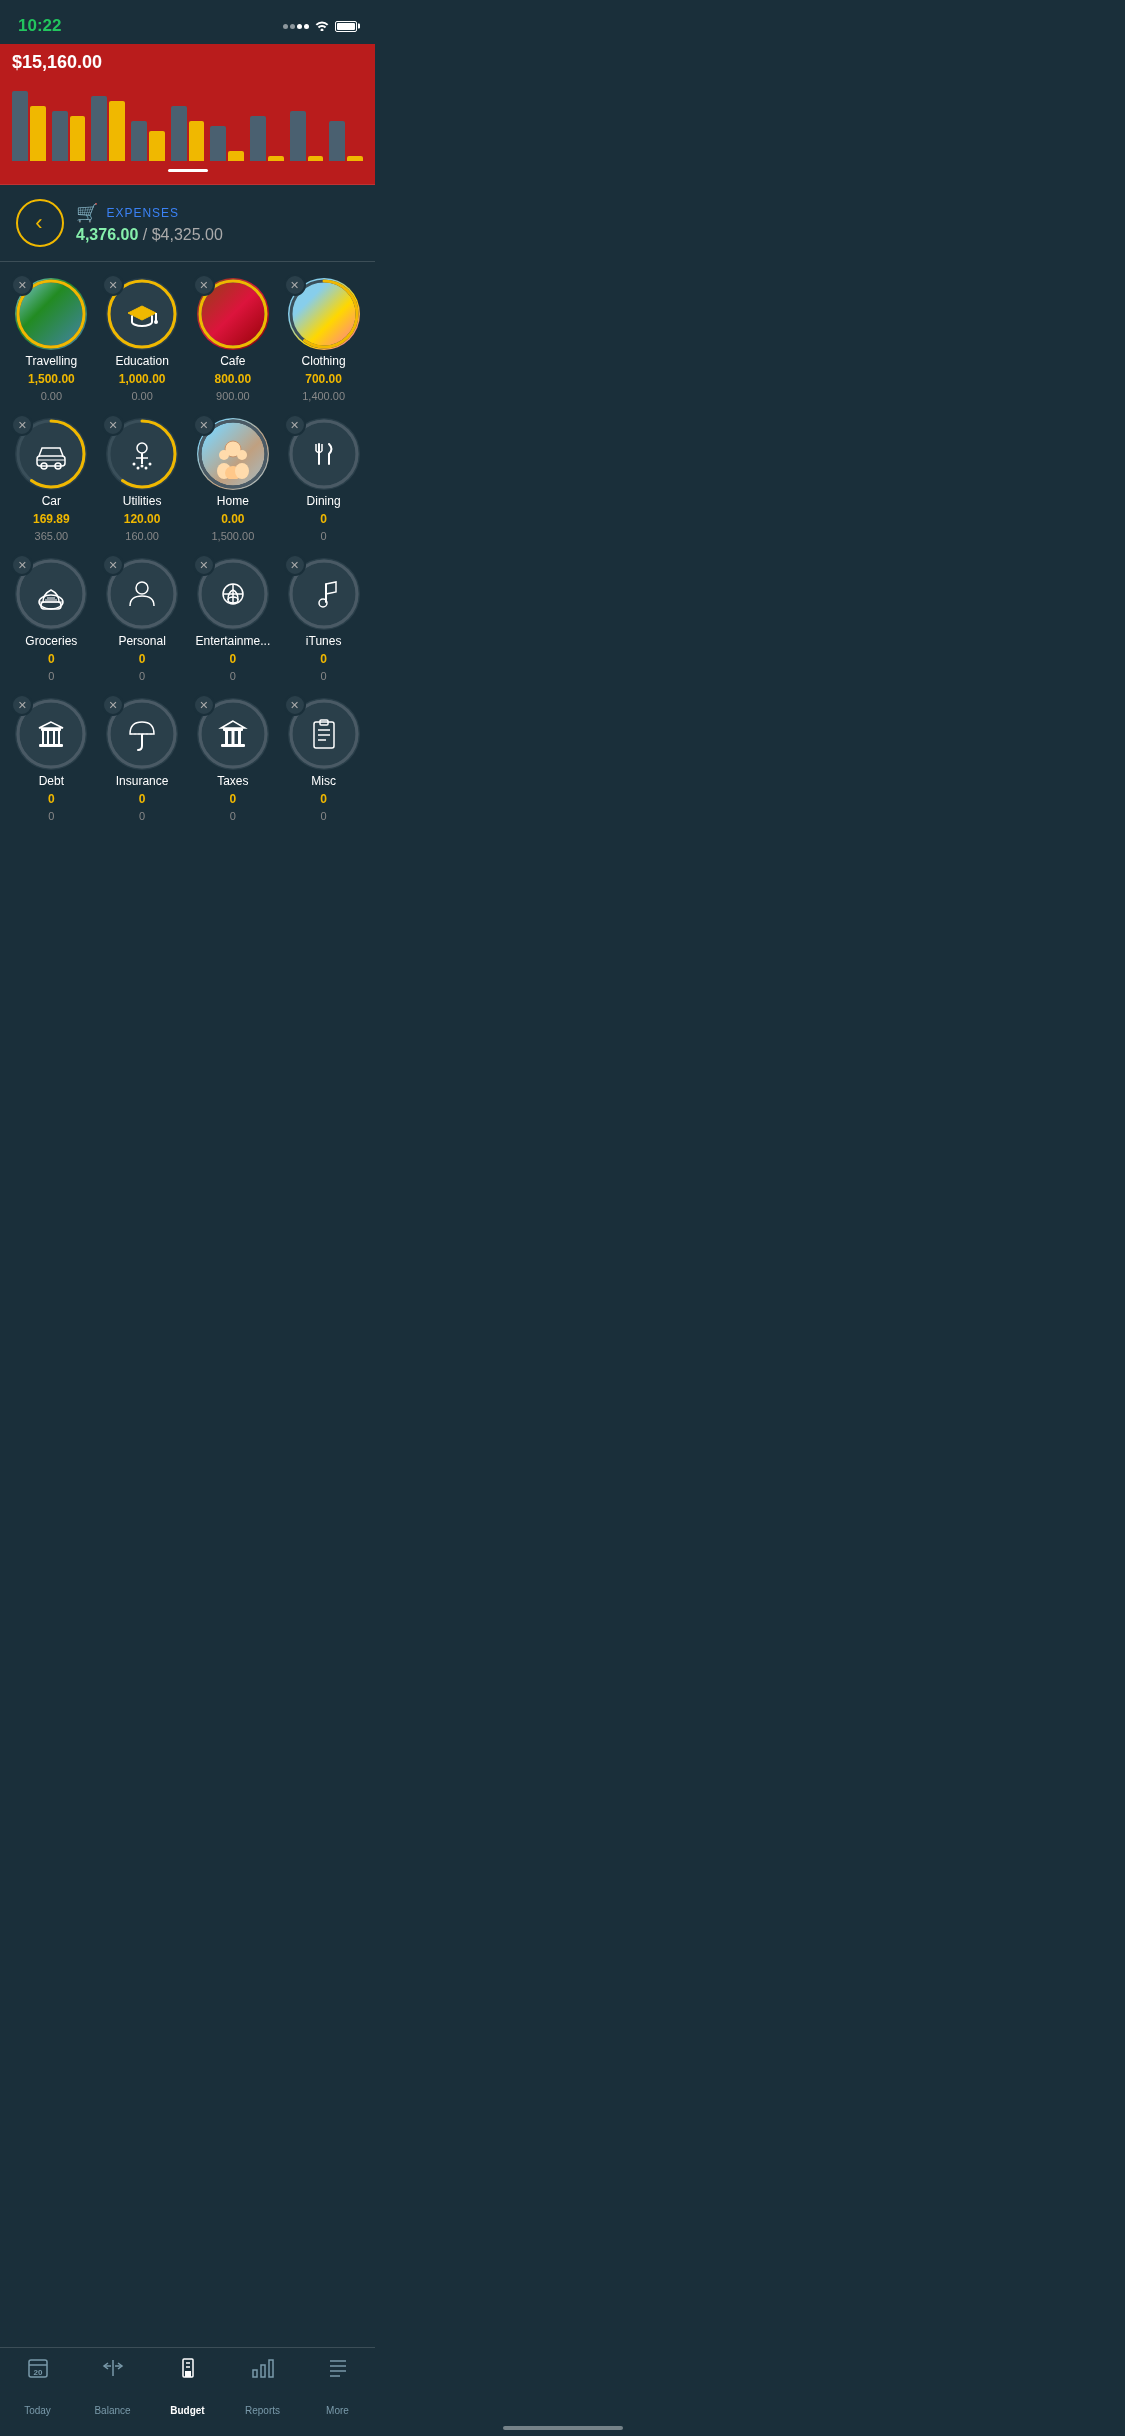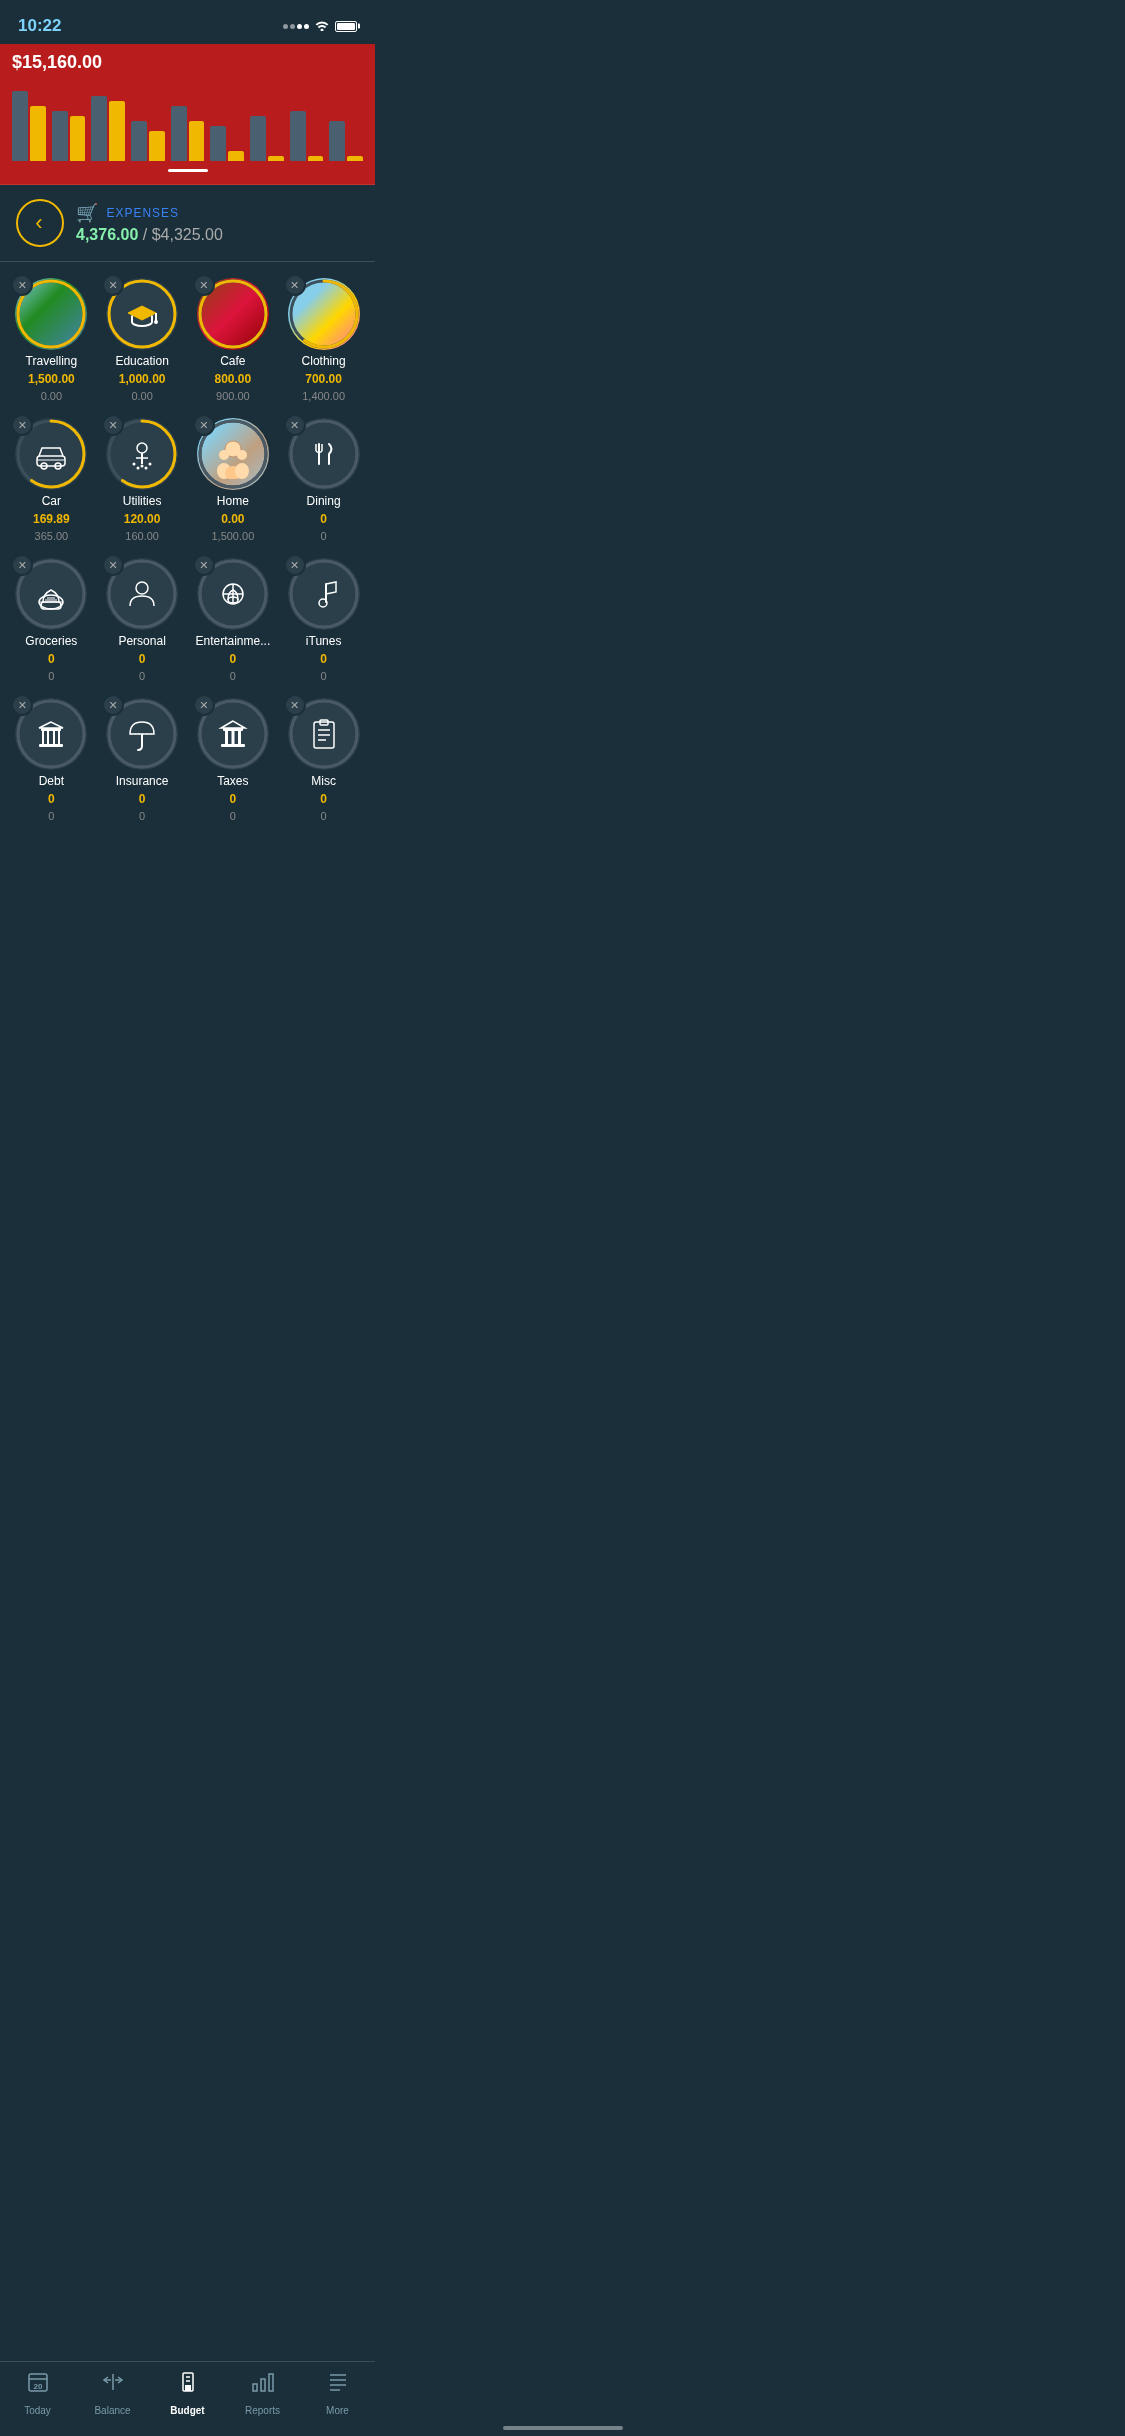--- a/index.html
+++ b/index.html
@@ -17,21 +17,21 @@
     .status-bar {
       display: flex;
       justify-content: space-between;
       align-items: center;
       padding: 12px 18px 4px;
       height: 44px;
     }
     .status-time {
       font-size: 17px;
       font-weight: 700;
-      color: #7dd3fc;
+      color: #22c55e;
     }
     .status-icons {
       display: flex;
       align-items: center;
       gap: 5px;
     }
     .signal-dots { display: flex; gap: 2px; }
     .signal-dot {
       width: 5px; height: 5px;
       background: #fff;
@@ -257,21 +257,21 @@
       background: #1a2f3a;
       border-top: 1px solid rgba(255,255,255,0.15);
       display: flex;
       justify-content: space-around;
       padding: 8px 0 20px;
     }
     .nav-item {
       display: flex;
       flex-direction: column;
       align-items: center;
-      gap: 5px;
+      gap: 19px;
       min-width: 55px;
     }
     .nav-icon {
       font-size: 22px;
       color: #7a9aaa;
     }
     .nav-icon.active {
       color: #fff;
     }
     .nav-label {

